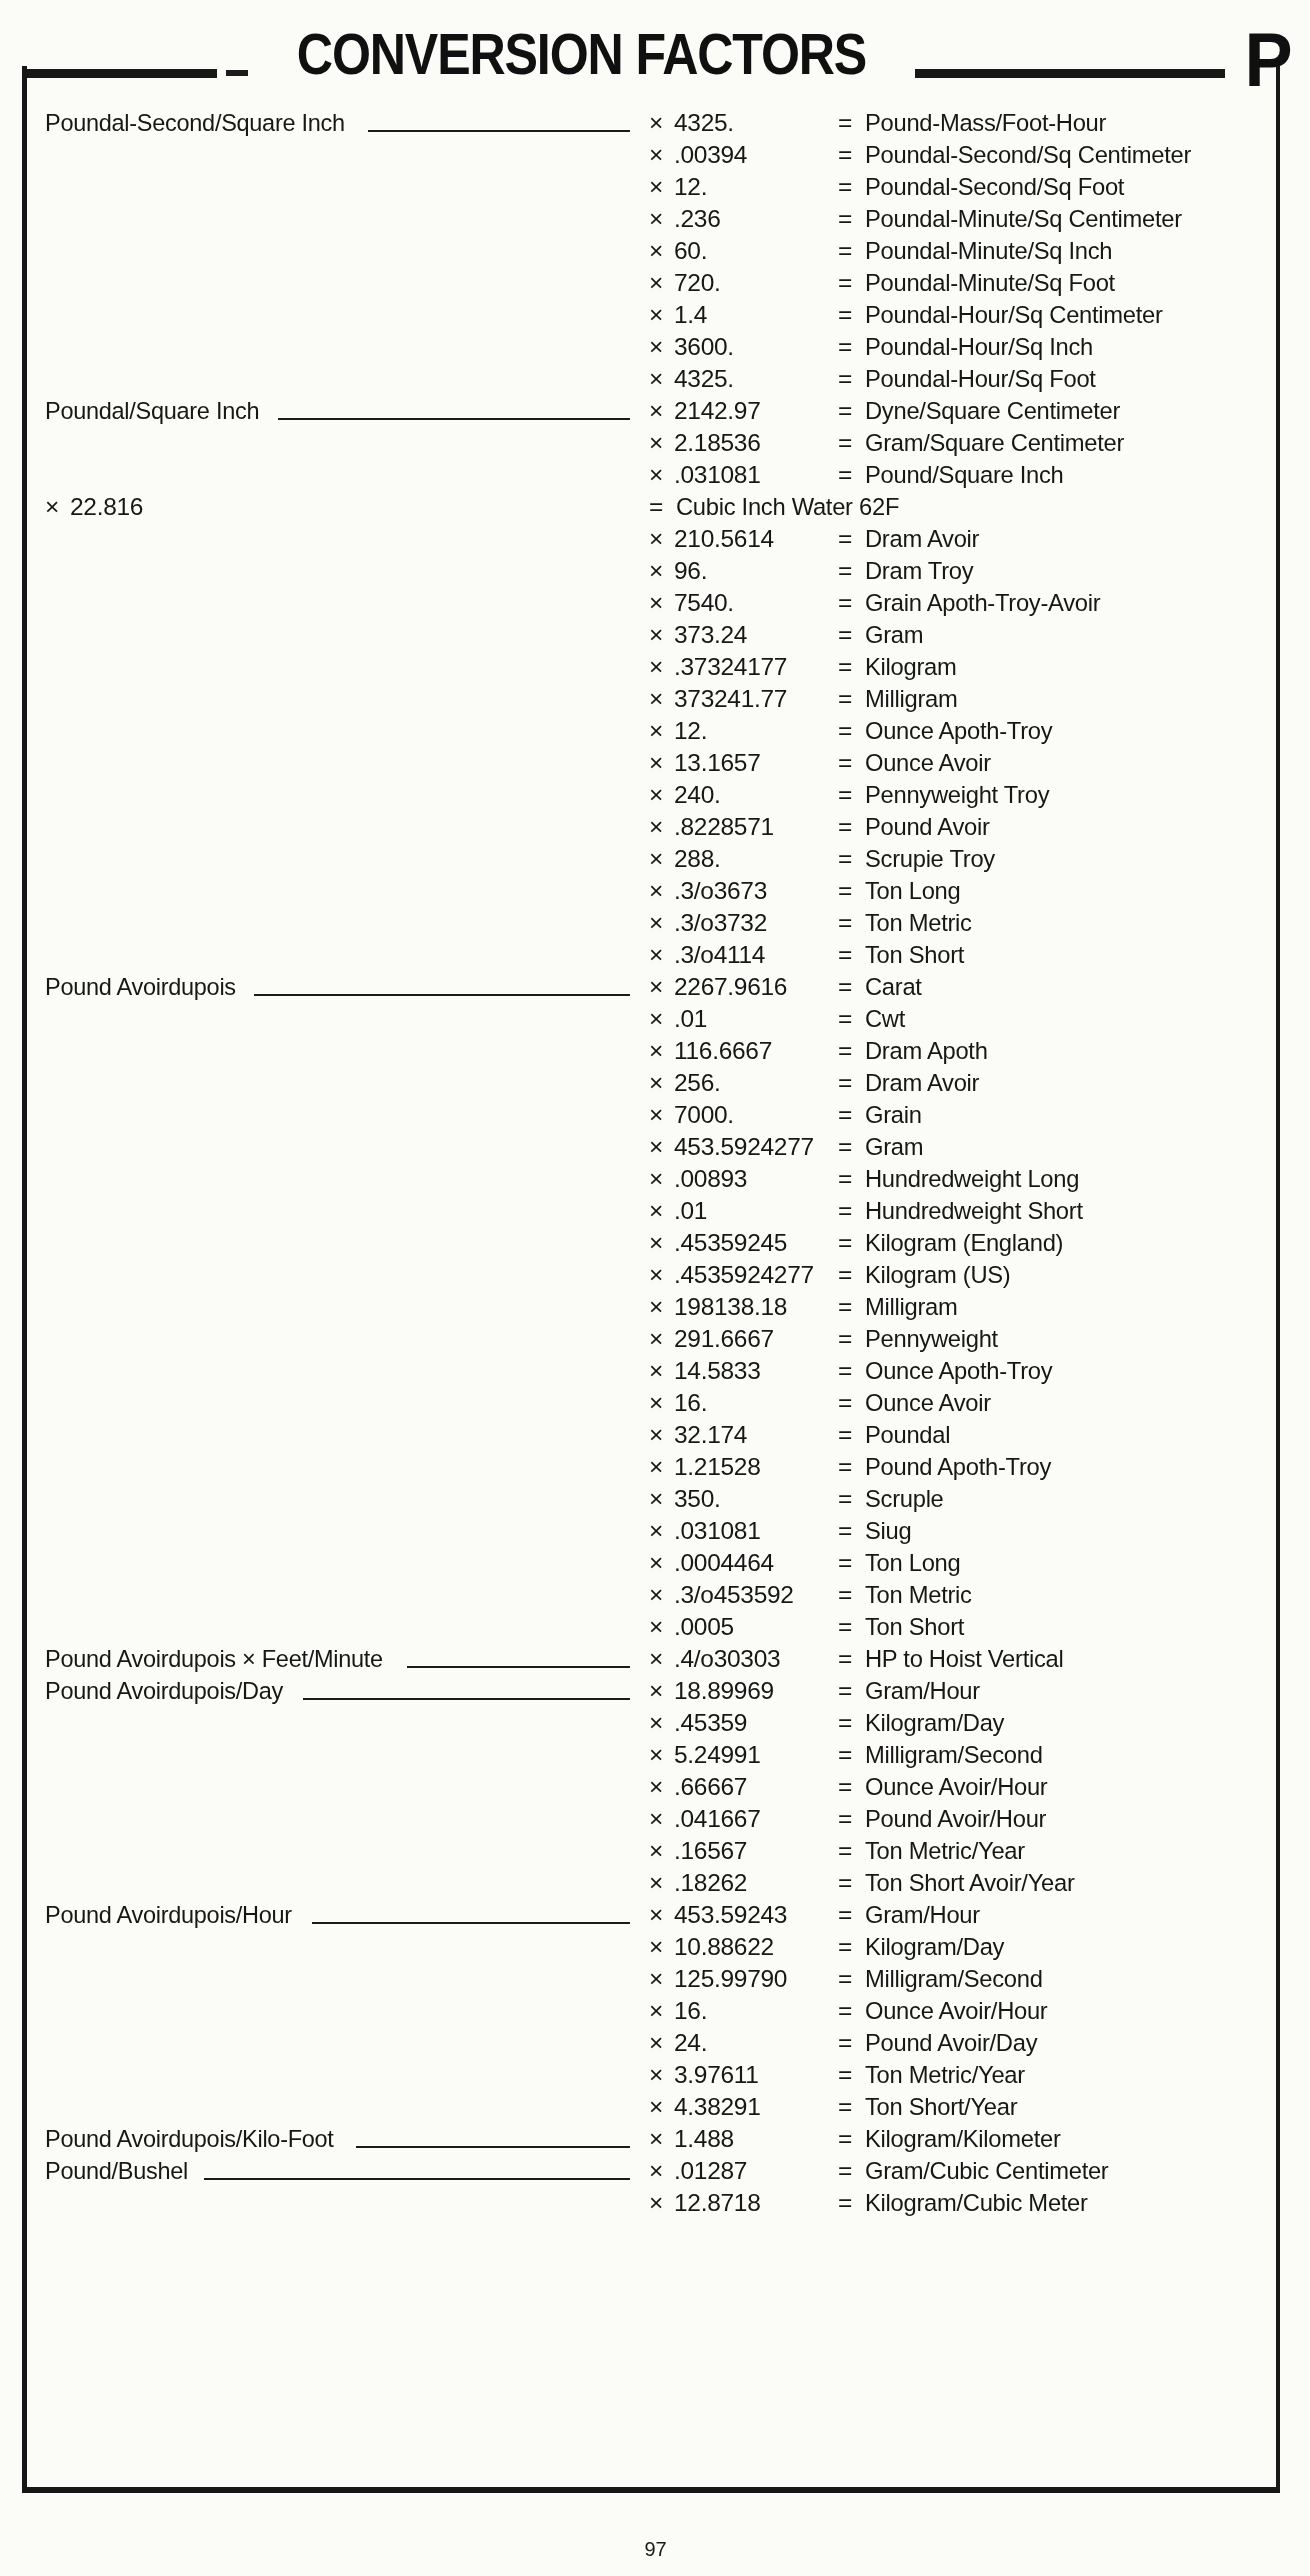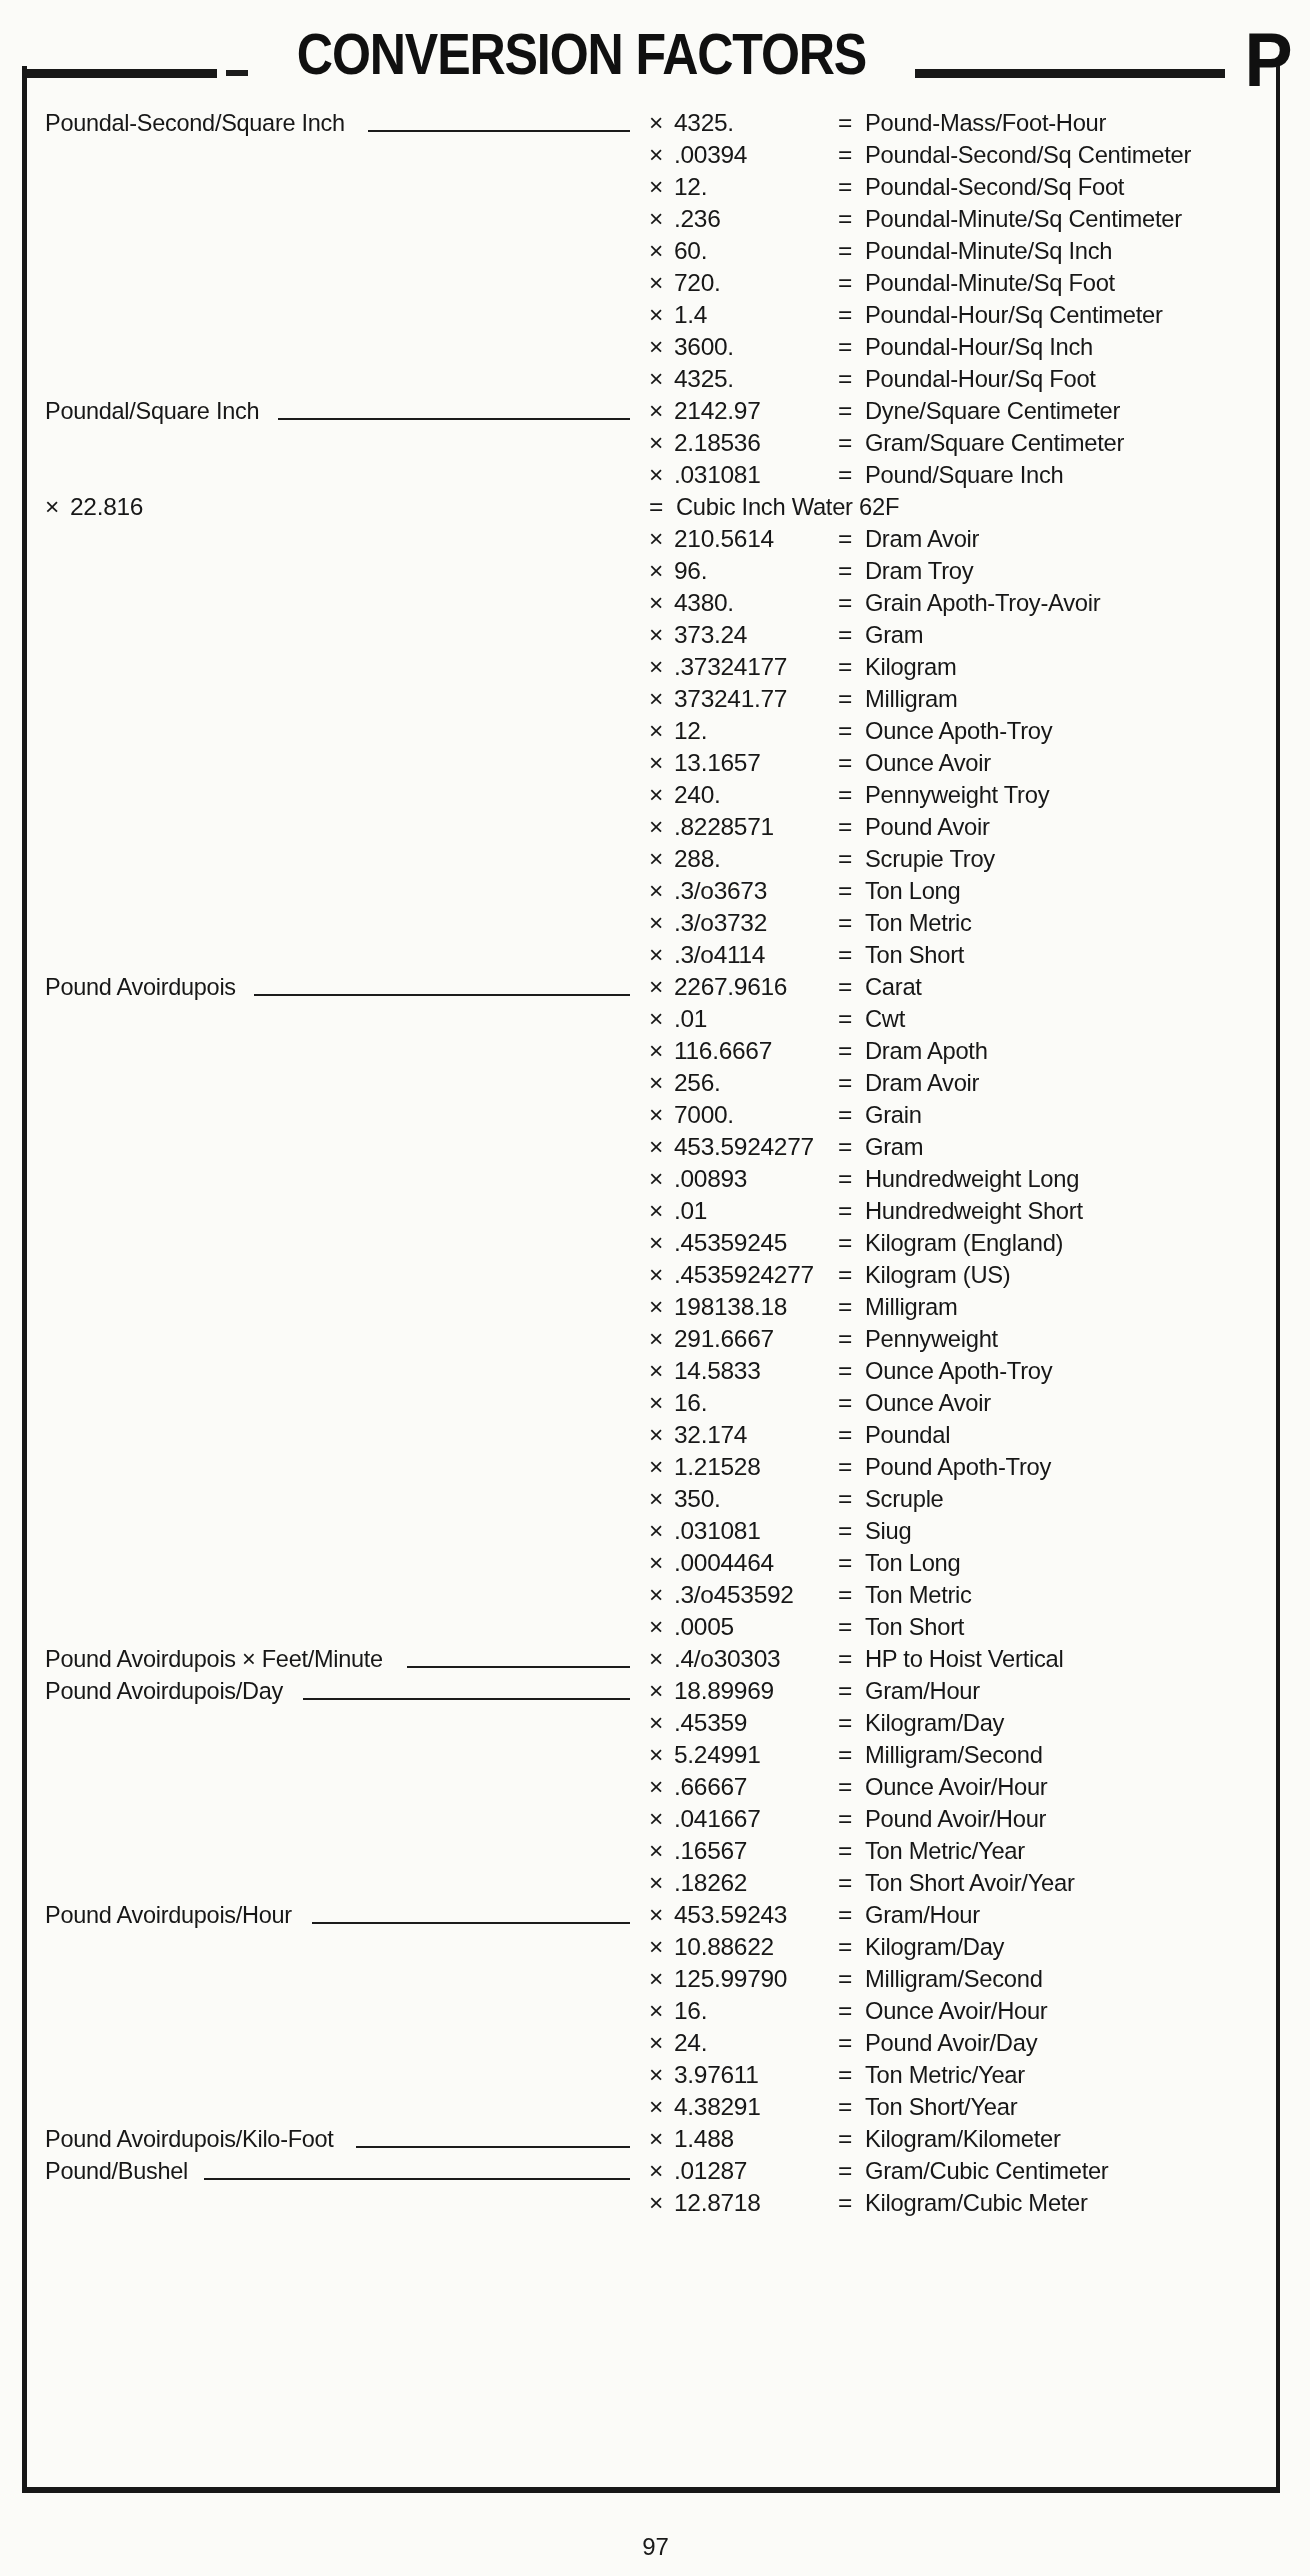--- a/index.html
+++ b/index.html
@@ -60,21 +60,21 @@
   .leader{flex:1;border-bottom:2.6px solid #1b1b1b;margin:0 19.4px 7px 10.3px;}
   .factor-cell{display:flex;align-items:baseline;}
   .mult-sign{margin-right:11px;}
   .equals-cell{display:flex;align-items:baseline;}
   .eq-sign{margin-right:13px;}
   .result-text{transform:scaleX(0.97);transform-origin:left bottom;}
 
   
   .footer{
     position:absolute;left:0;right:0;bottom:15.5px;
-    text-align:center;font-size:24px;color:#1a1a1a;
+    text-align:center;font-size:20px;color:#1a1a1a;
   }
 </style>
 </head>
 <body>
 
 <div class="page">
 
   <div class="header">
     <div class="rule rule-left"></div>
     <div class="rule-left-tick"></div>
@@ -267,21 +267,21 @@
     <div class="equals-cell">
       <span class="eq-sign">=</span>
       <span class="result-text">Dram Troy</span>
     </div>
   </div>
 
   <div class="row">
     <div class="label-cell"></div>
     <div class="factor-cell">
       <span class="mult-sign">×</span>
-      <span class="factor-value">4380.</span>
+      <span class="factor-value">7540.</span>
     </div>
     <div class="equals-cell">
       <span class="eq-sign">=</span>
       <span class="result-text">Grain Apoth-Troy-Avoir</span>
     </div>
   </div>
 
   <div class="row">
     <div class="label-cell"></div>
     <div class="factor-cell">

